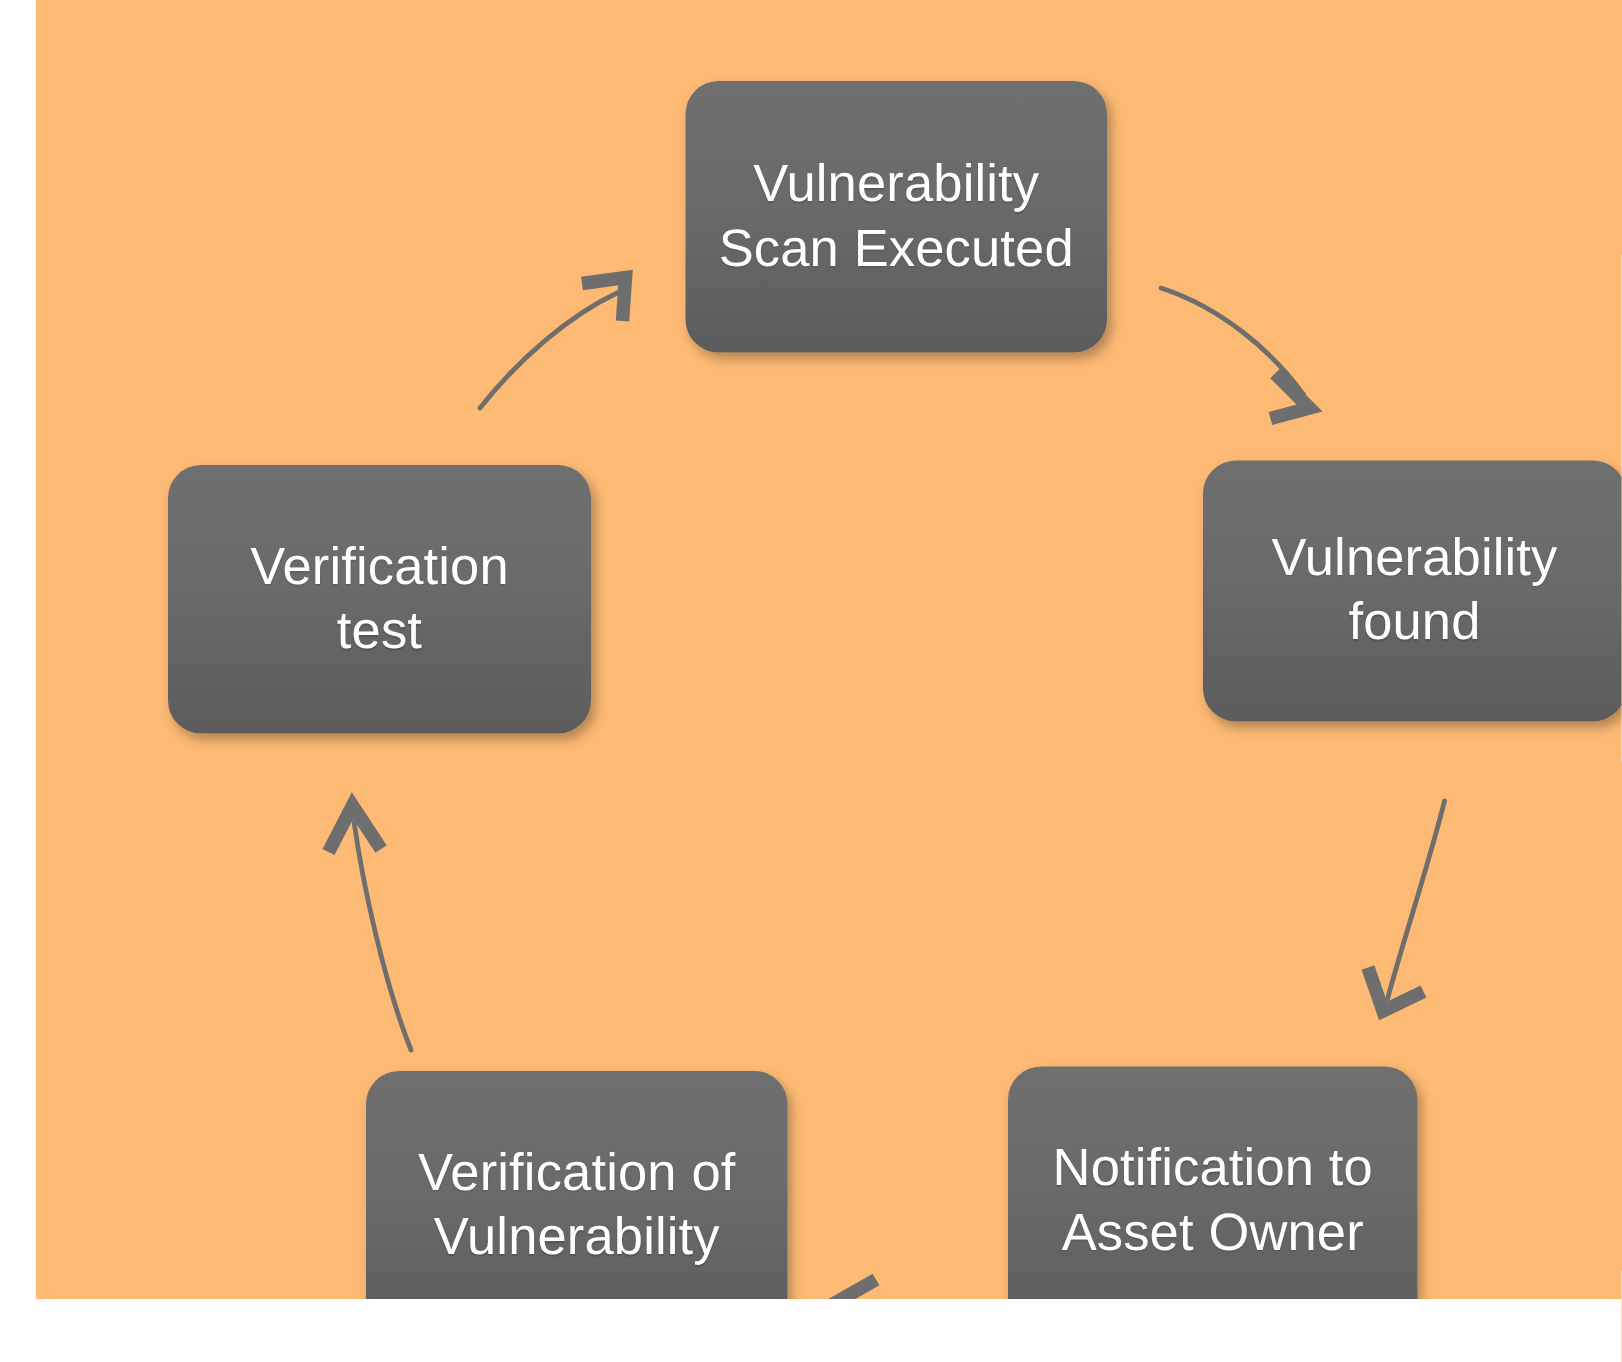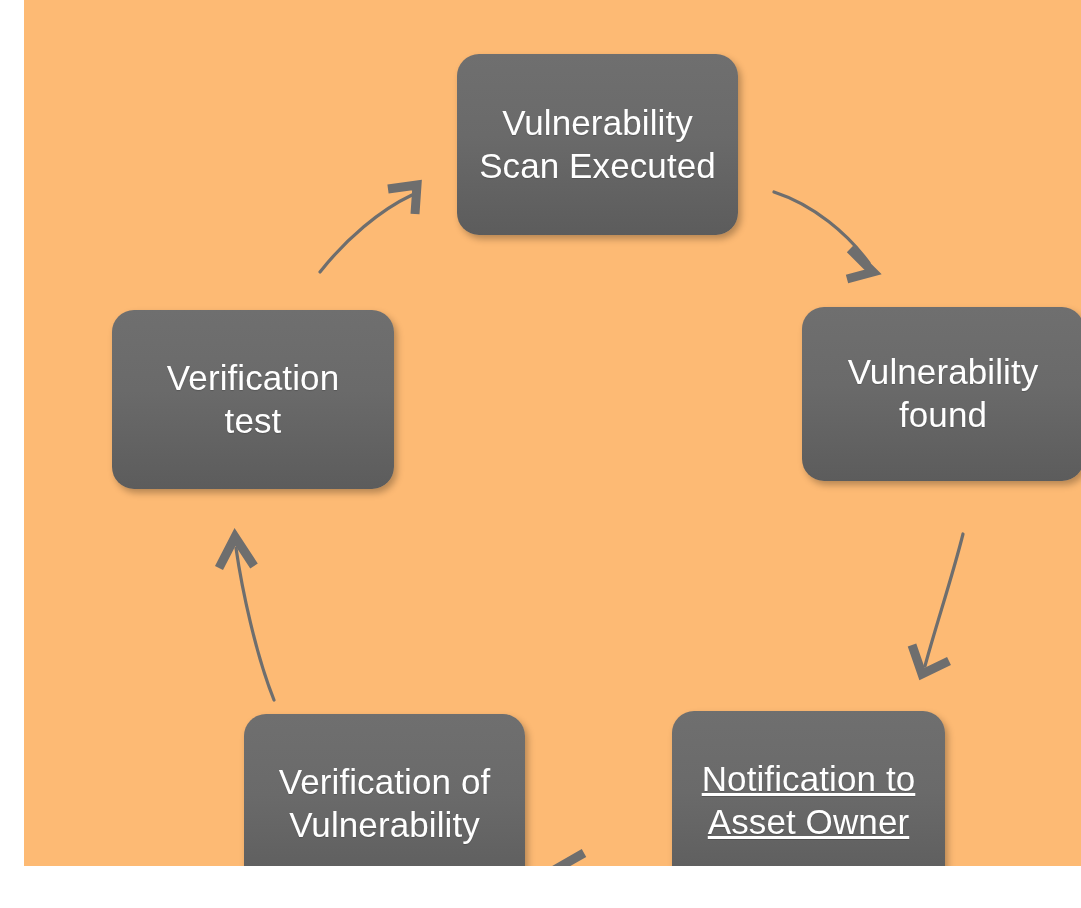--- a/index.html
+++ b/index.html
@@ -46,21 +46,21 @@
     line-height: 1.22;
     font-weight: 400;
     letter-spacing: 0.1px;
     color: #ffffff;
     white-space: pre-line;
     text-shadow: 0 1px 1px rgba(0,0,0,0.18);
   }
   
   #node-scan      { left: 433px; top: 54px;  width: 281px; height: 181px; }
   #node-found     { left: 778px; top: 307px; width: 282px; height: 174px; }
-  #node-notify    { left: 648px; top: 711px; width: 273px; height: 180px; text-decoration: underline; }
+  #node-notify    { left: 648px; top: 711px; width: 273px; height: 180px; }
   #node-eliminate { left: 220px; top: 714px; width: 281px; height: 180px; }
   #node-verify    { left: 88px;  top: 310px; width: 282px; height: 179px; }
 </style>
 </head>
 <body>
 
 <div id="canvas">
 
   <svg id="arrow-layer" viewBox="0 0 1081 908" xmlns="http://www.w3.org/2000/svg">
 

